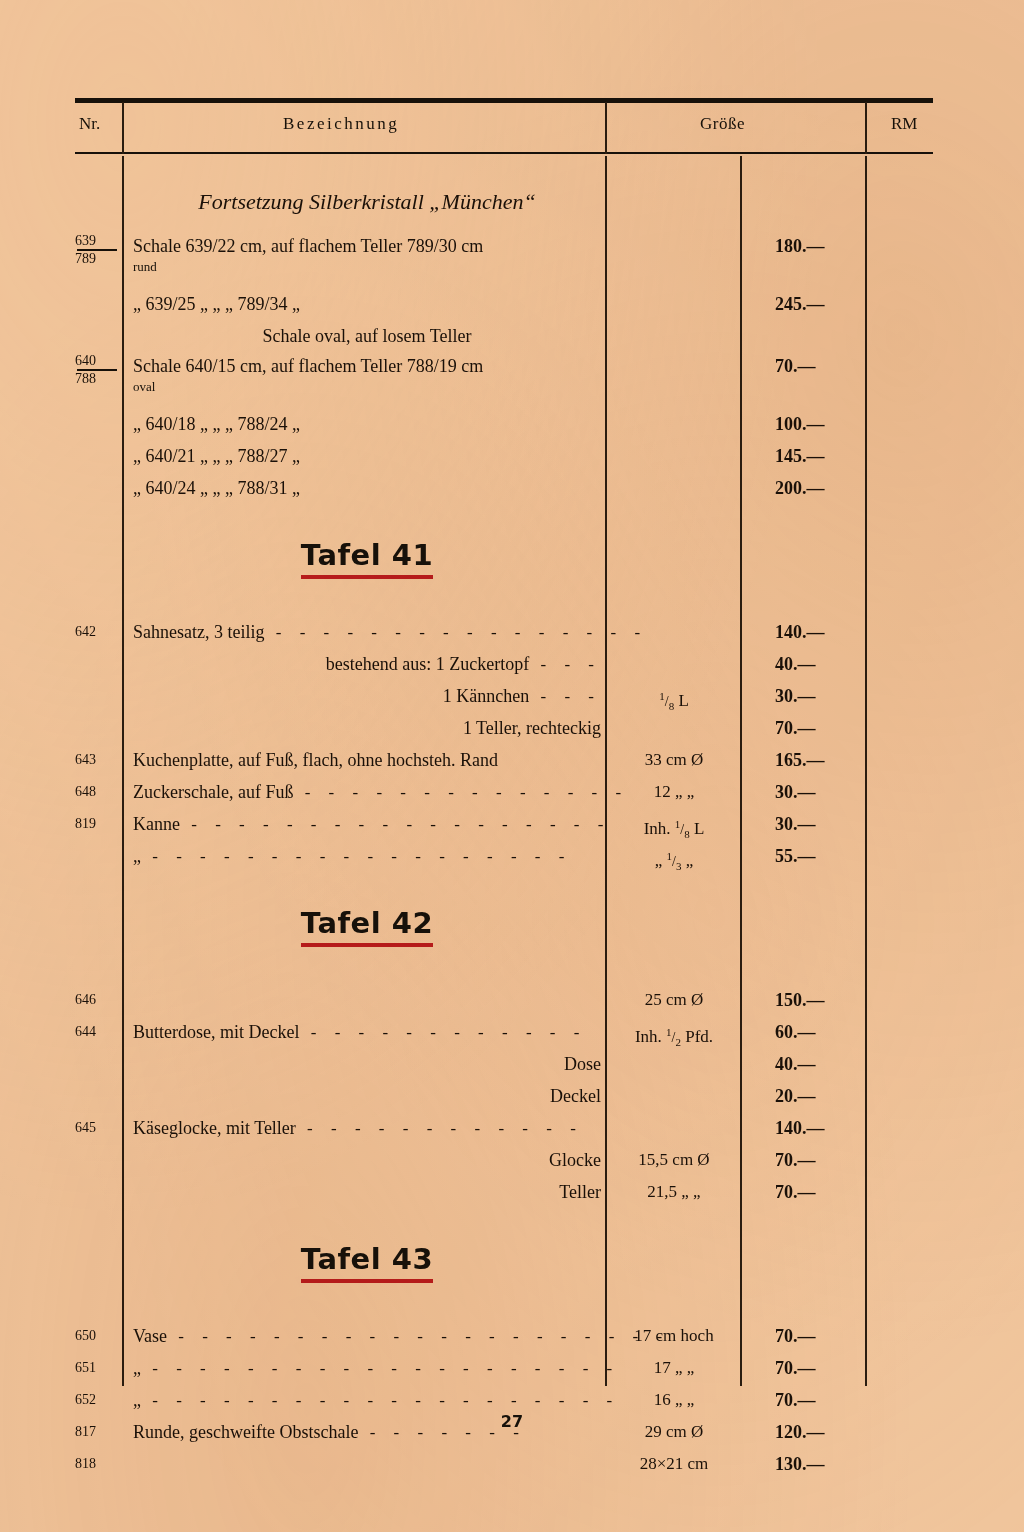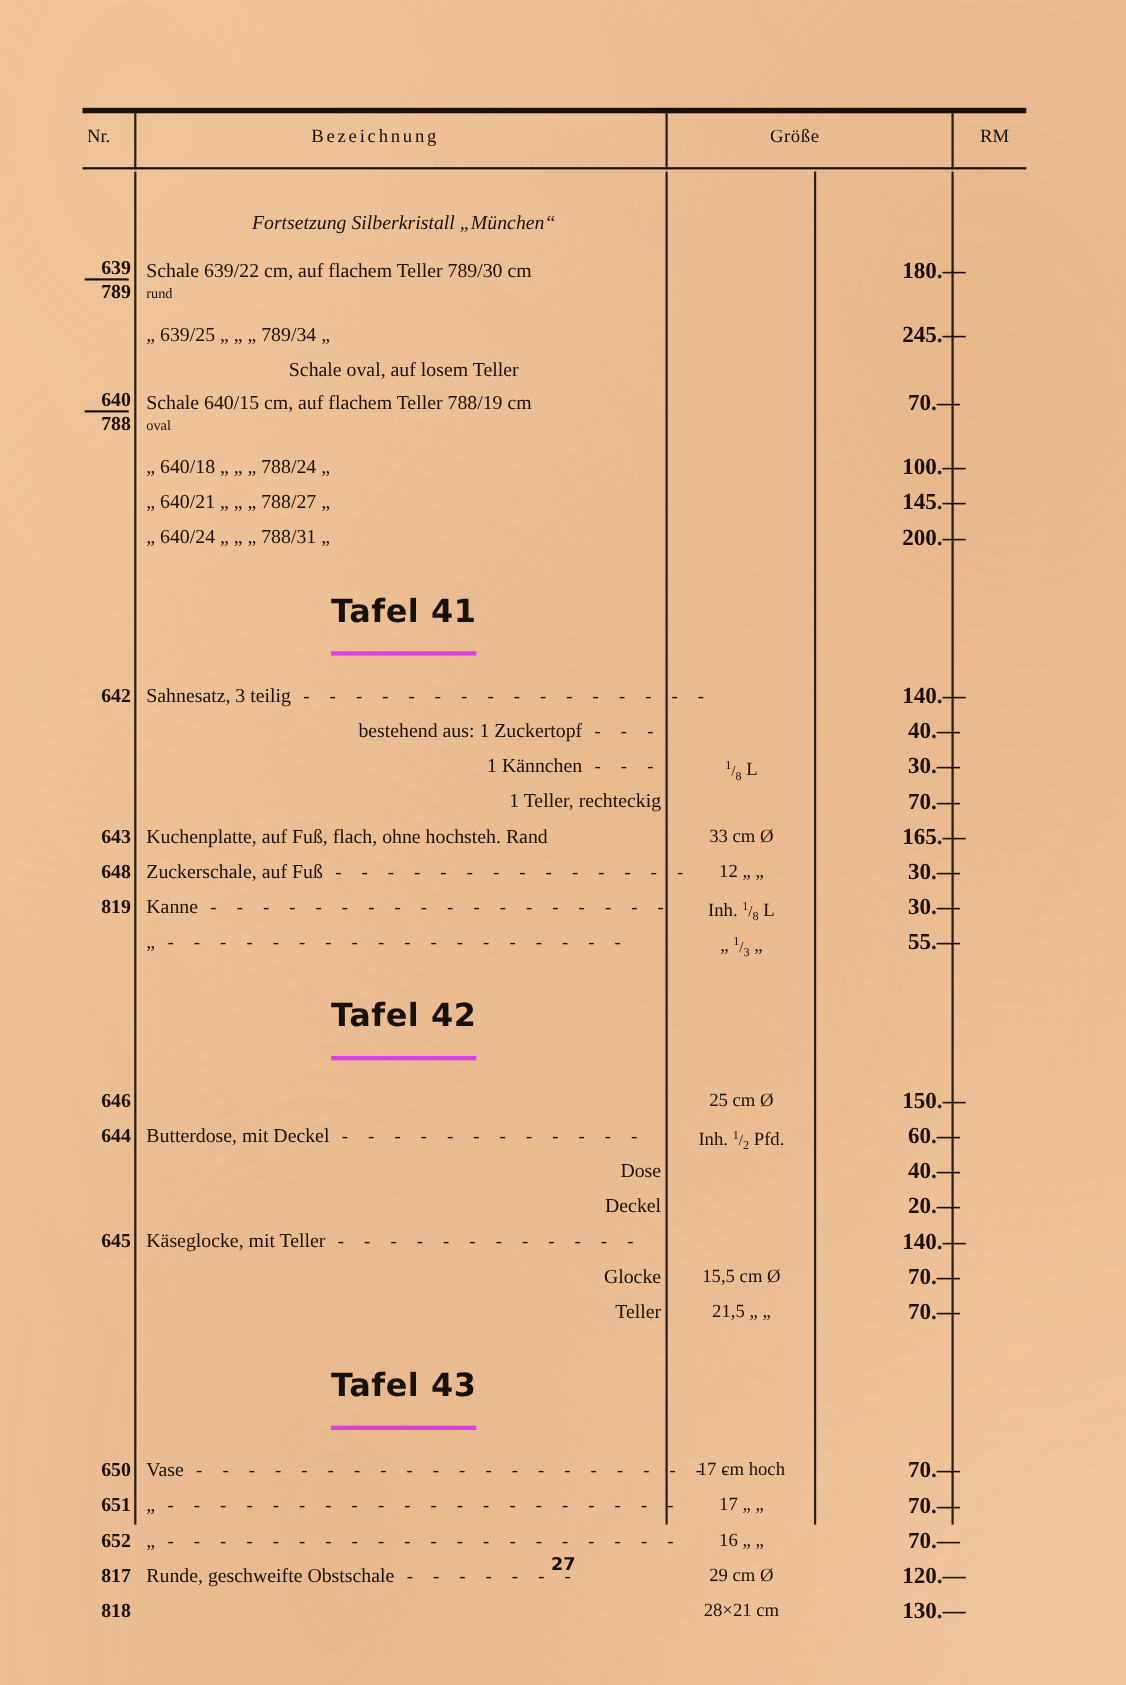--- a/index.html
+++ b/index.html
@@ -87,23 +87,23 @@
     top: 58px;
     width: 858px;
   }
   .row {
     position: relative;
     height: 32px;
   }
   .cell-nr {
     position: absolute;
     left: 0; width: 44px;
-    text-align: right;
-    font-weight: bold;
-    font-size: 18px;
+    text-align: left;
+    font-weight: normal;
+    font-size: 14px;
     line-height: 32px;
     white-space: nowrap;
   }
   .cell-nr.stacked {
     line-height: 1;
     padding-top: 2px;
   }
   .fracline {
     display: block;
     width: 40px;
@@ -127,24 +127,24 @@
     width: 126px;
     text-align: center;
     font-size: 17px;
     line-height: 32px;
     white-space: nowrap;
   }
   .cell-rm {
     position: absolute;
     left: 700px;
     width: 156px;
-    text-align: center;
+    text-align: left;
     padding-right: 8px;
     font-weight: bold;
-    font-size: 21px;
+    font-size: 18px;
     line-height: 32px;
     white-space: nowrap;
     box-sizing: border-box;
   }
 
   .sub-note {
     position: absolute;
     left: 58px;
     font-size: 13px;
     line-height: 1;
@@ -158,41 +158,41 @@
     font-size: 17px;
   }
 
   
   .cont-title {
     position: absolute;
     left: 58px;
     width: 468px;
     text-align: center;
     font-style: italic;
-    font-size: 18px;
+    font-size: 22px;
     line-height: 32px;
     white-space: nowrap;
   }
 
   
   .tafel {
     position: absolute;
     left: 58px;
     width: 468px;
     text-align: center;
   }
   .tafel-text {
     display: inline-block;
     font-family: "DejaVu Sans", sans-serif;
     font-weight: bold;
     font-size: 29px;
     letter-spacing: .5px;
     color: #17110a;
-    padding-bottom: 20px;
-    border-bottom: 4px solid #d946ef;
+    padding-bottom: 3px;
+    border-bottom: 4px solid #b91c1c;
   }
 
   .frac { font-size: 14px; }
   .frac sup, .frac sub { font-size: 11px; }
 
   
   .page-no {
     position: absolute;
     left: 0;
     top: 1412px;

